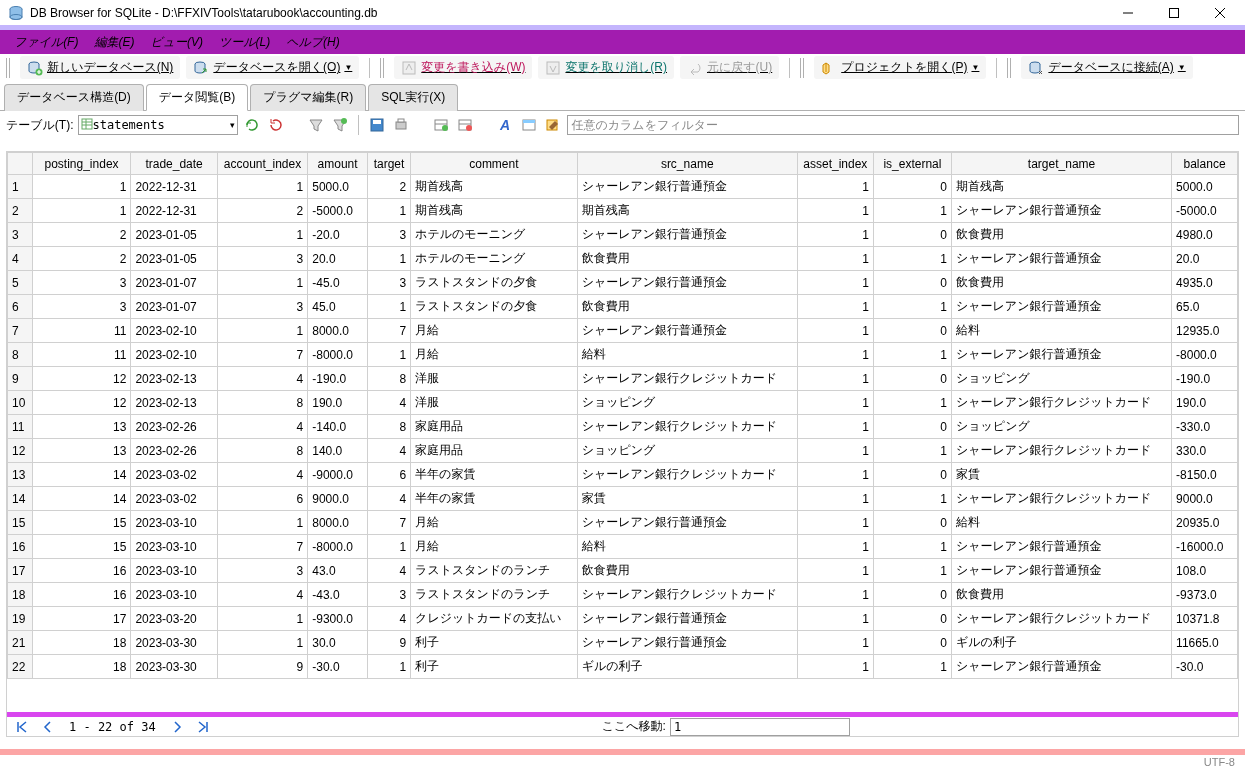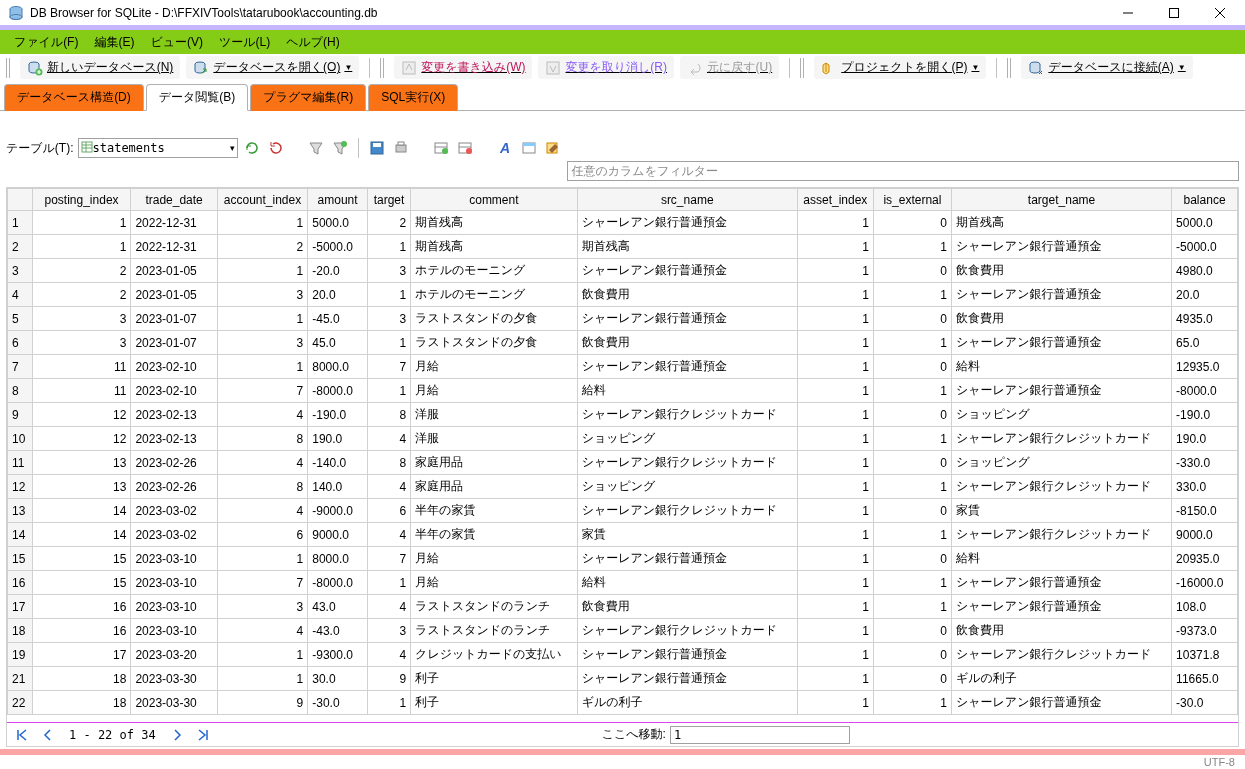--- a/index.html
+++ b/index.html
@@ -2,46 +2,46 @@
 <html><head>
 <meta charset="utf-8">
 <style>
 * { box-sizing: border-box; margin: 0; padding: 0; font-family: "MS UI Gothic", "Meiryo", sans-serif; }
 body { background: #fff; width: 1245px; height: 769px; overflow: hidden; font-size: 12px; color: #000; display: flex; flex-direction: column; }
 .titlebar { height: 30px; display: flex; align-items: center; padding: 0 2px 0 8px; background: #fff; border-bottom: 5px solid #c4b5fd; }
 .titlebar .icon { width: 16px; height: 16px; margin-right: 6px; }
 .titlebar .title { flex: 1; font-size: 12px; }
 .titlebar .winbtn { width: 46px; height: 30px; display: flex; align-items: center; justify-content: center; }
 .titlebar .winbtn svg { width: 10px; height: 10px; }
-.menubar { height: 24px; display: flex; align-items: center; padding: 0 6px; background: #84cc16; }
+.menubar { height: 24px; display: flex; align-items: center; padding: 0 6px; background: #a21caf; font-style: italic; }
 .menubar .menu { padding: 2px 8px; cursor: default; }
 .toolrow { display: flex; align-items: center; gap: 6px; padding: 2px 6px; text-decoration: underline; }
 .toolbtn { display: inline-flex; align-items: center; gap: 4px; padding: 2px 6px; border: 1px solid transparent; border-radius: 3px; background: #f5f5f5; cursor: default; font-size: 12px; }
 .toolbtn .ic { width: 16px; height: 16px; display: inline-flex; align-items: center; justify-content: center; }
 .tabs { display: flex; border-bottom: 1px solid #b0b0b0; padding: 0 4px; margin-top: 2px; }
-.tab { padding: 4px 12px; border: 1px solid #b0b0b0; border-bottom: none; background: #f97316; margin-right: 2px; border-radius: 4px 4px 0 0; font-size: 12px; cursor: default; position: relative; top: 1px; }
+.tab { padding: 4px 12px; border: 1px solid #b0b0b0; border-bottom: none; background: #e5e5e5; margin-right: 2px; border-radius: 4px 4px 0 0; font-size: 12px; cursor: default; position: relative; top: 1px; }
 .tab.active { background: #fff; border-bottom: 1px solid #fff; }
 .tablerow { display: flex; align-items: center; gap: 4px; padding: 4px 6px; }
 .tablelbl { font-size: 12px; }
 .combo { display: inline-flex; align-items: center; border: 1px solid #a0a0a0; background: #fff; height: 20px; width: 160px; padding: 0 2px; }
 .combo .val { flex: 1; font-family: monospace; font-size: 12px; }
 .combo .arrow { font-size: 9px; }
 .iconbtn { width: 20px; height: 20px; display: inline-flex; align-items: center; justify-content: center; cursor: default; }
 .iconbtn svg { width: 16px; height: 16px; }
-.filterbox { flex: 1; border: 1px solid #a0a0a0; height: 20px; padding: 0 4px; color: #888; font-size: 12px; display: flex; align-items: center; background: #fff; margin-top: 46px; }
-.grid { flex: 1; overflow: hidden; display: flex; flex-direction: column; border: 1px solid #d0d0d0; margin: 2px 6px; }
+.filterbox { flex: 1; border: 1px solid #a0a0a0; height: 20px; padding: 0 4px; color: #888; font-size: 12px; display: flex; align-items: center; background: #fff; }
+.grid { flex: 1; overflow: hidden; display: flex; flex-direction: column; border: 1px solid #d0d0d0; margin: 12px 6px; }
 .gridinner { flex: 1; overflow: auto; position: relative; }
 table { border-collapse: collapse; width: 100%; font-family: monospace; font-size: 12px; }
 th, td { border: 1px solid #d0d0d0; padding: 3px 4px; height: 22px; white-space: nowrap; overflow: hidden; }
 th { background: #f5f5f5; font-weight: normal; text-align: center; }
 th.rownum { width: 24px; background: #f5f5f5; text-align: left; padding-left: 4px; font-family: sans-serif; }
 td.rownum { background: #f5f5f5; text-align: left; padding-left: 4px; font-family: sans-serif; }
 .filterrow td { color: #888; font-family: sans-serif; font-size: 11px; padding: 2px 4px; }
 .num { text-align: right; }
-.pager { height: 24px; display: flex; align-items: center; padding: 0 6px; gap: 8px; border-top: 1px solid #d946ef; }
+.pager { height: 24px; display: flex; align-items: center; padding: 0 6px; gap: 8px; border-top: 5px solid #d946ef; }
 .pager .navbtn { width: 18px; height: 18px; display: inline-flex; align-items: center; justify-content: center; cursor: default; }
 .pager .navbtn svg { width: 12px; height: 12px; }
 .pager .range { font-family: monospace; font-size: 12px; padding: 0 4px; }
 .pager .jump { margin-left: auto; display: flex; align-items: center; gap: 4px; margin-right: auto; }
 .pager .jump input { width: 180px; height: 18px; border: 1px solid #a0a0a0; font-family: monospace; font-size: 12px; padding: 0 3px; }
 .statusbar { height: 20px; display: flex; align-items: center; justify-content: flex-end; padding: 0 10px; border-top: 6px solid #fca5a5; color: #888; font-size: 11px; }
 .sep { width: 1px; height: 20px; background: #c0c0c0; margin: 0 4px; }
 .grip { width: 6px; height: 20px; background: repeating-linear-gradient(90deg, #b0b0b0 0 1px, transparent 1px 3px); margin-right: 2px; }
 </style>
 </head>
@@ -111,21 +111,21 @@
   <span class="grip"></span>
   <span class="toolbtn" style="color:#be185d">
     <span class="ic">
         <svg viewBox="0 0 16 16">
           <rect x="2" y="2" width="12" height="12" fill="#eee" stroke="#bbb"></rect>
           <path d="M5 10l3-6 3 6" stroke="#bbb" fill="none"></path>
         </svg>
       </span>
     <span>変更を書き込み(W)</span>
   </span>
-  <span class="toolbtn" style="color:#8b5cf6">
+  <span class="toolbtn" style="color:#0f766e">
     <span class="ic">
         <svg viewBox="0 0 16 16">
           <rect x="2" y="2" width="12" height="12" fill="#eee" stroke="#bbb"></rect>
           <path d="M5 6l3 6 3-6" stroke="#bbb" fill="none"></path>
         </svg>
       </span>
     <span>変更を取り消し(R)</span>
   </span>
   <span class="toolbtn" style="color:#999">
     <span class="ic">

